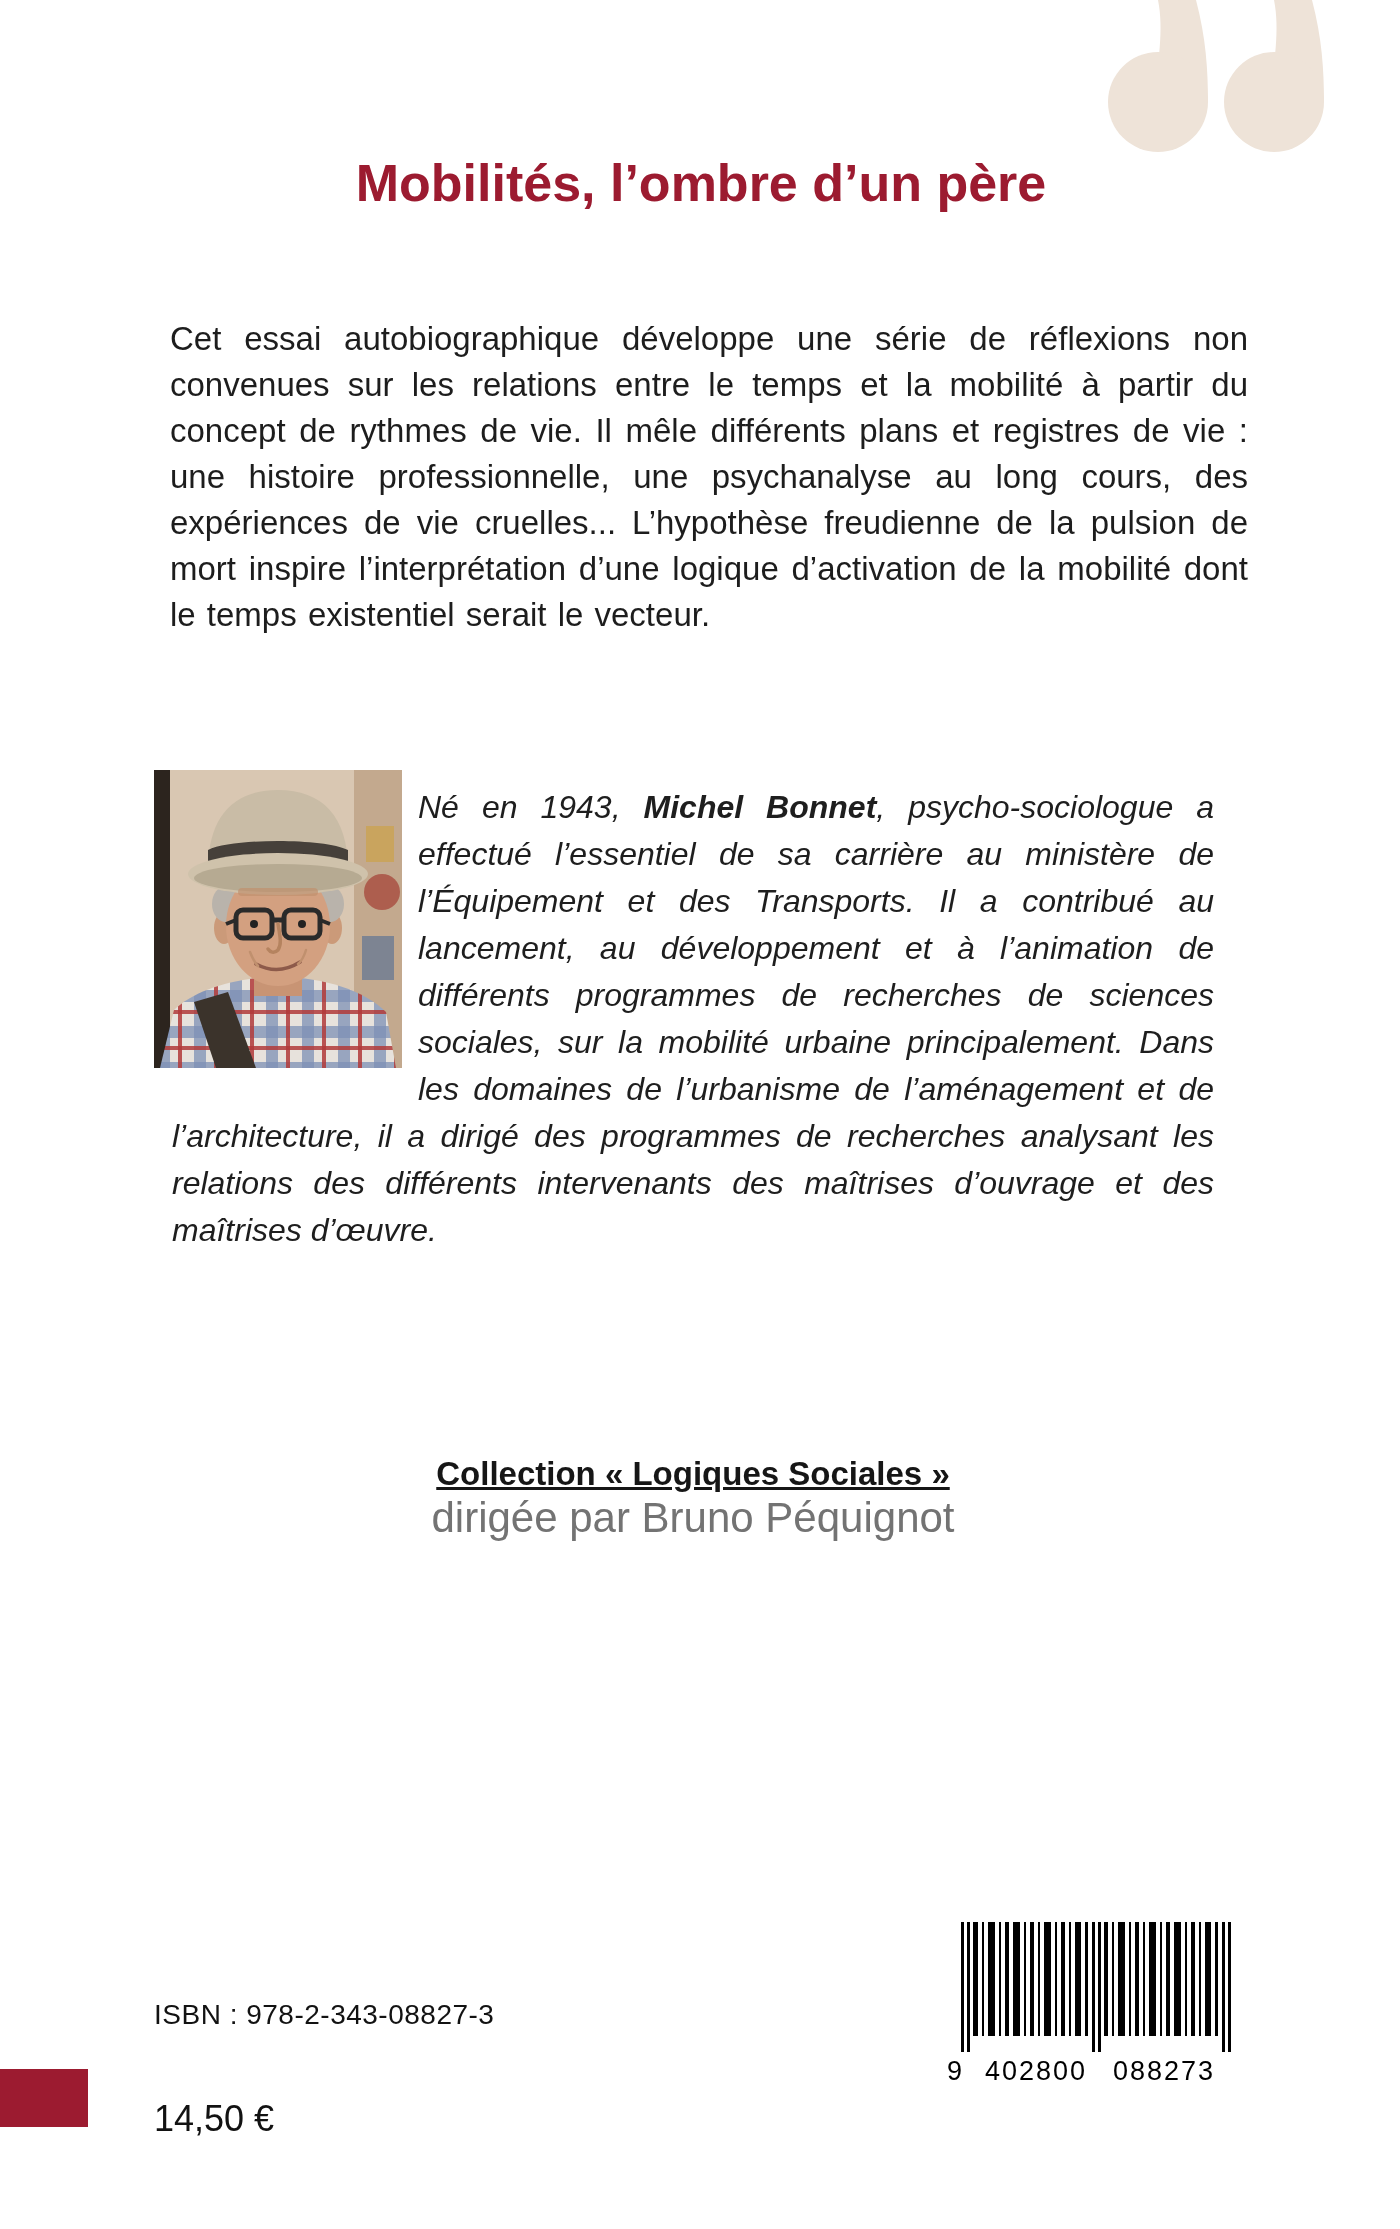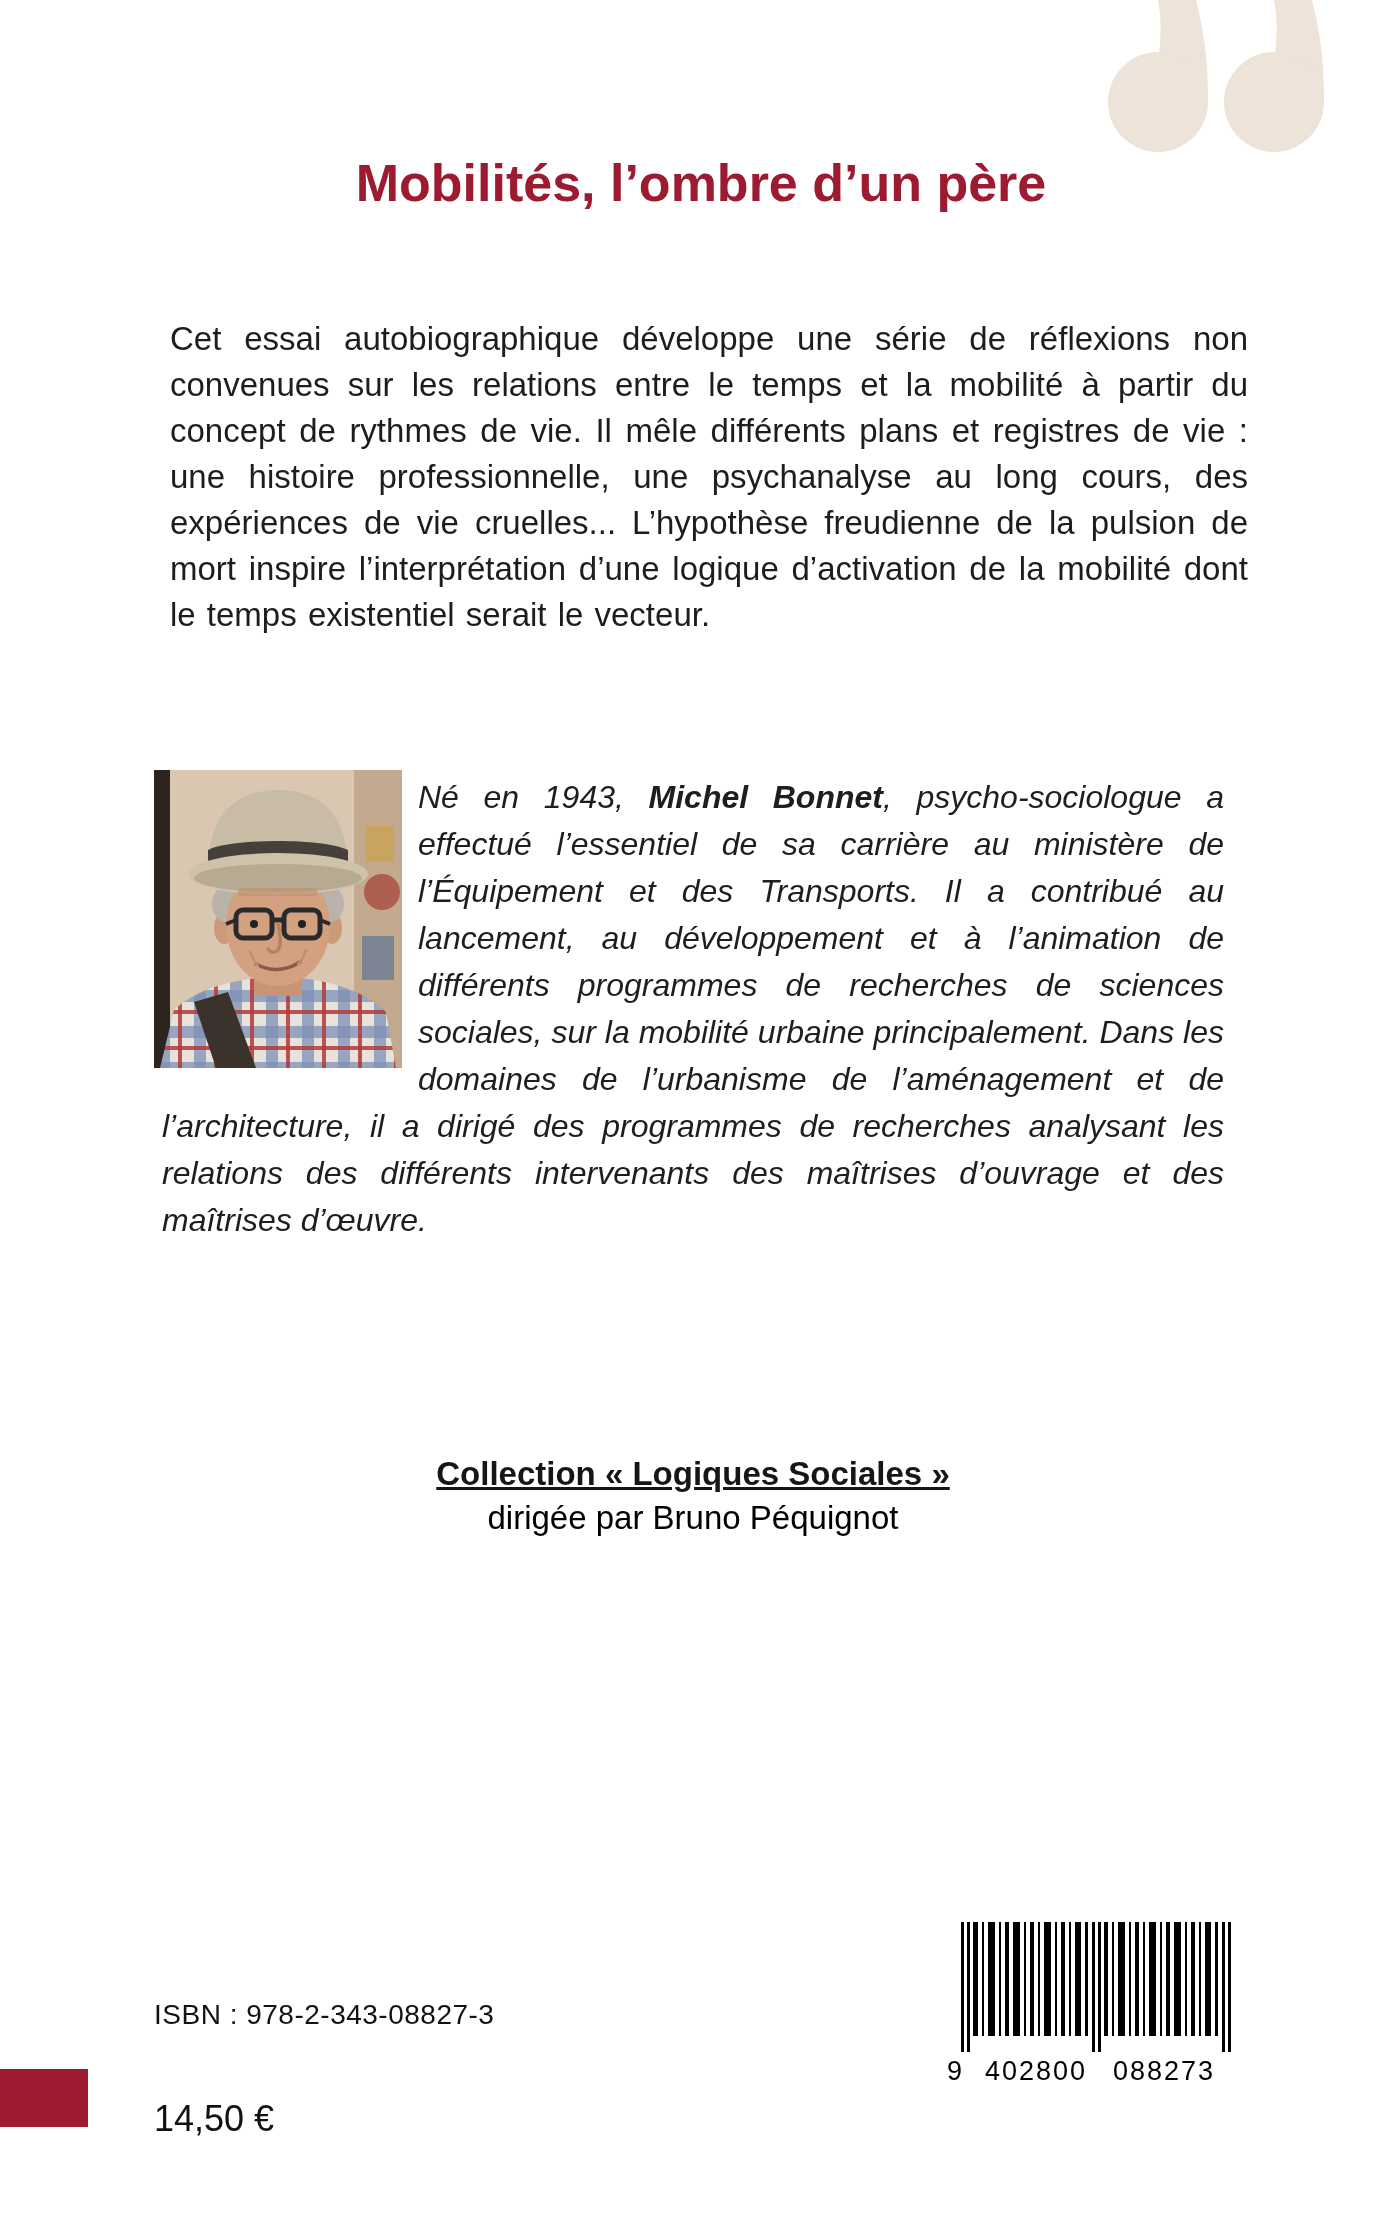--- a/index.html
+++ b/index.html
@@ -60,21 +60,21 @@
   }
   .photo {
     float: left;
     width: 248px;
     height: 298px;
     margin: 4px 16px 10px 0;
     overflow: hidden;
   }
   .photo svg { display: block; }
   .bio-text {
-    margin: 8px;
+    margin: 18px;
     font-style: italic;
     font-size: 32px;
     line-height: 47px;
     text-align: justify;
     color: #1e1e1e;
   }
   .bio-text strong { font-weight: 700; }
 
   .collection {
     position: absolute;
@@ -84,23 +84,23 @@
     text-align: center;
   }
   .collection-name {
     font-weight: 700;
     font-size: 33px;
     line-height: 44px;
     color: #161616;
     text-decoration: underline;
   }
   .collection-director {
-    font-size: 33px;
+    font-size: 42px;
     line-height: 44px;
-    color: #000000;
+    color: #737373;
   }
 
   .isbn {
     position: absolute;
     top: 1999px;
     left: 154px;
     font-size: 28px;
     color: #121212;
     letter-spacing: 0.5px;
   }

